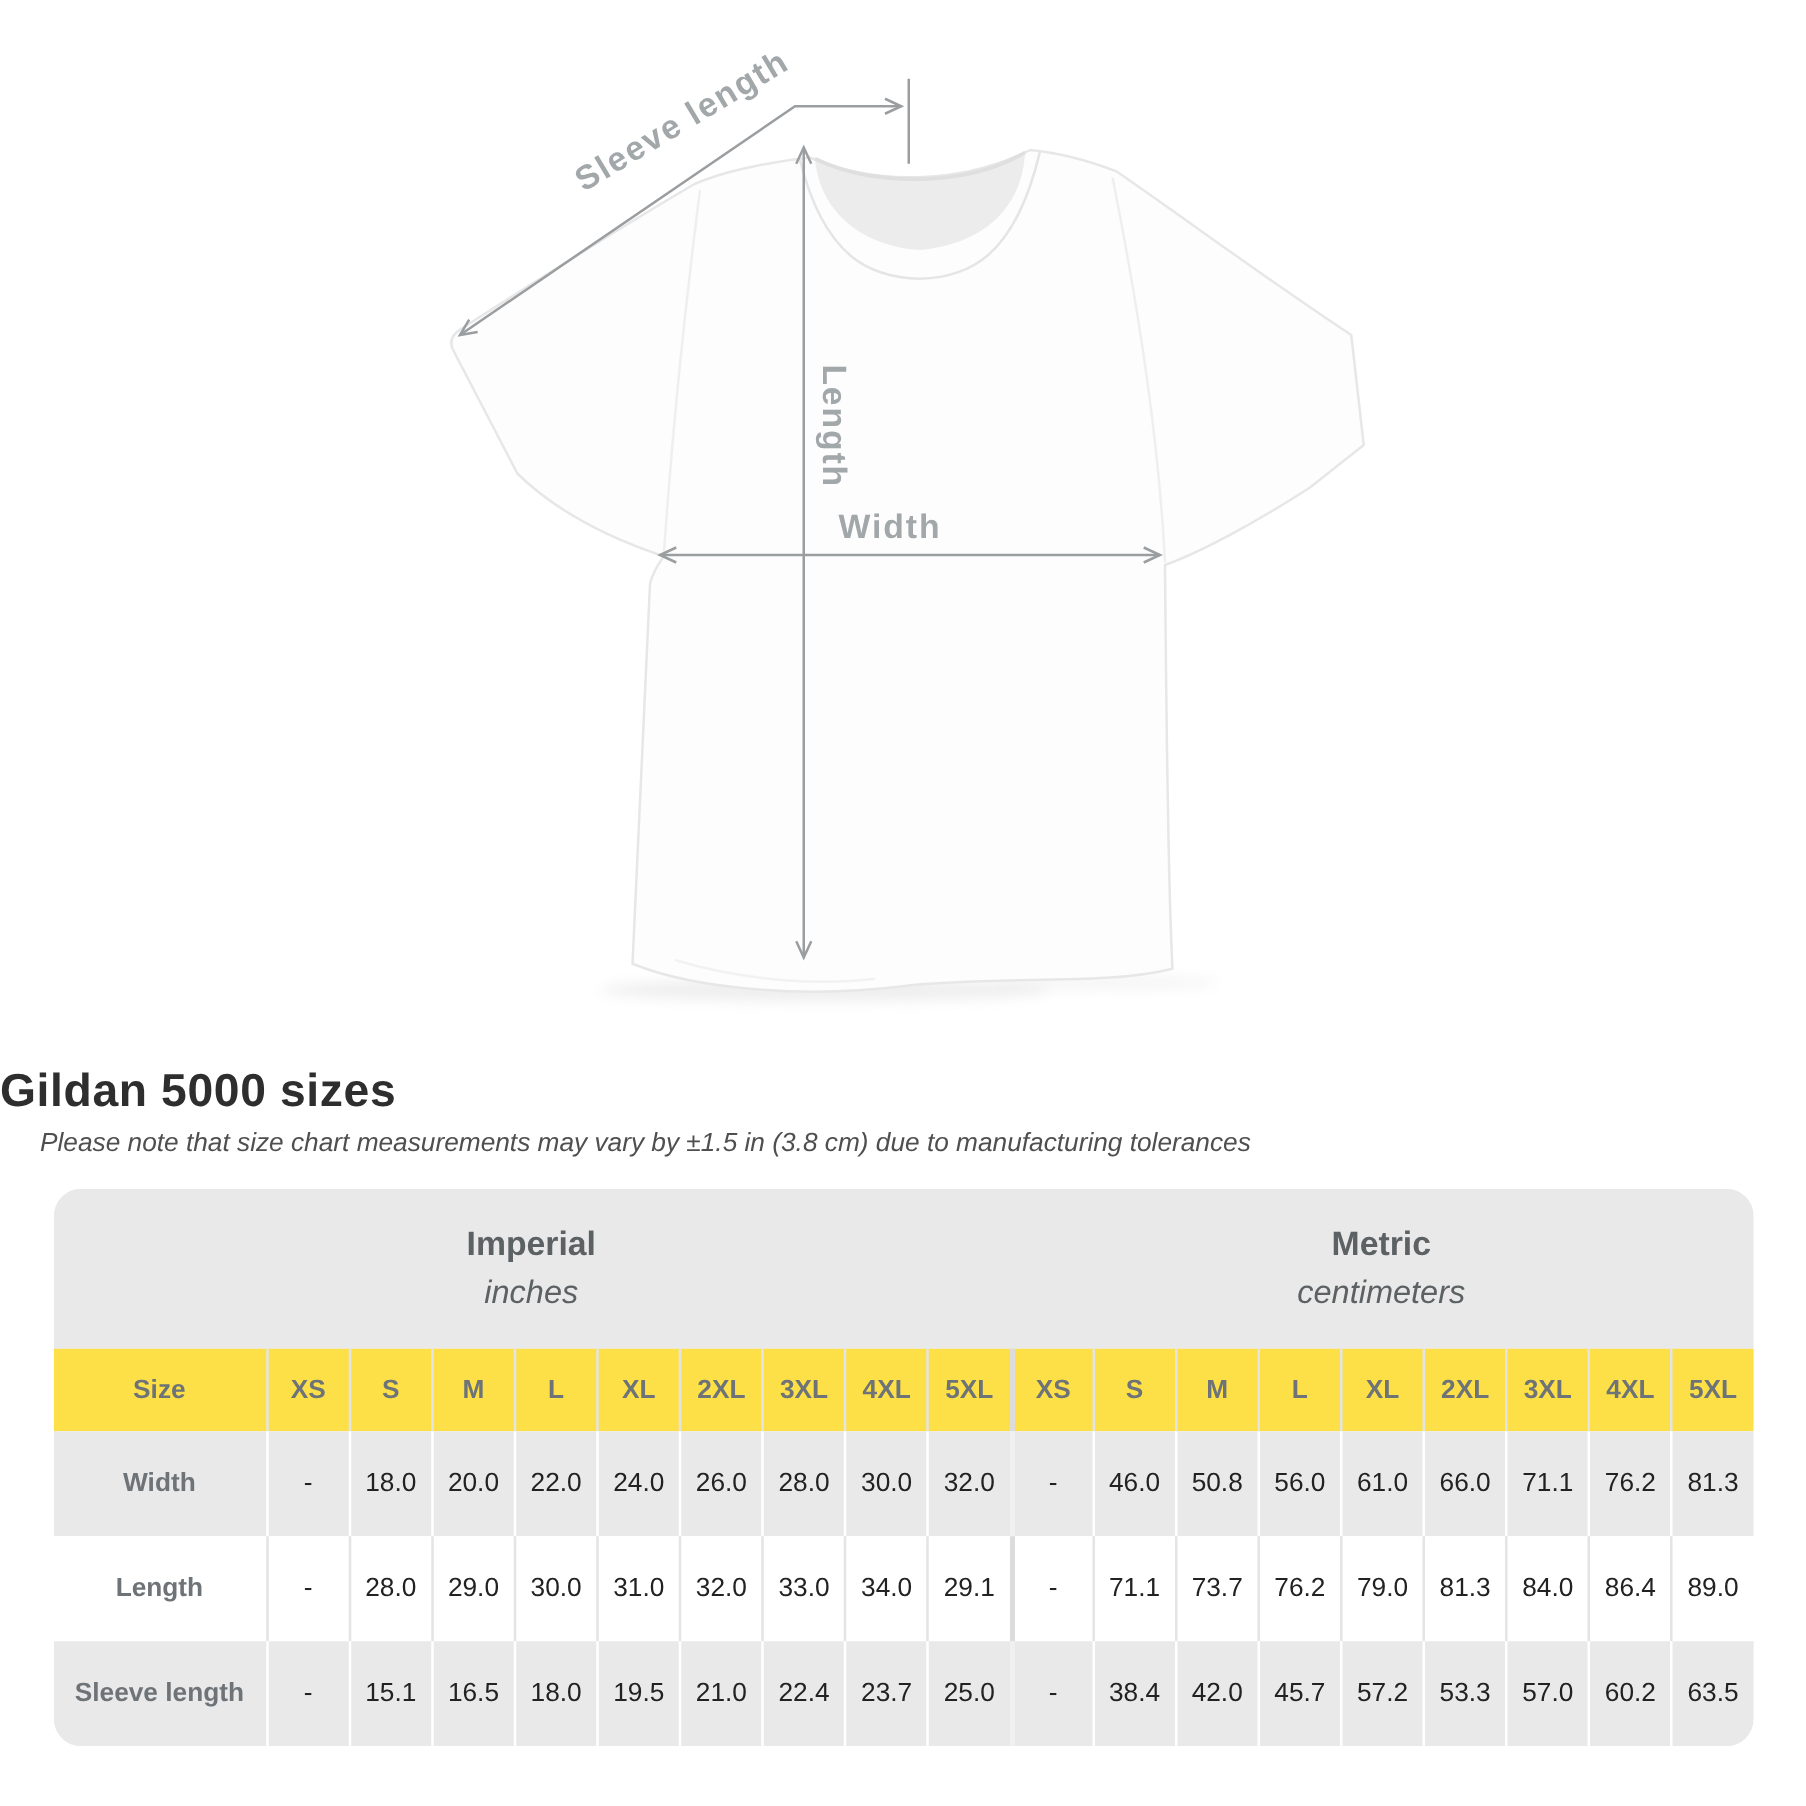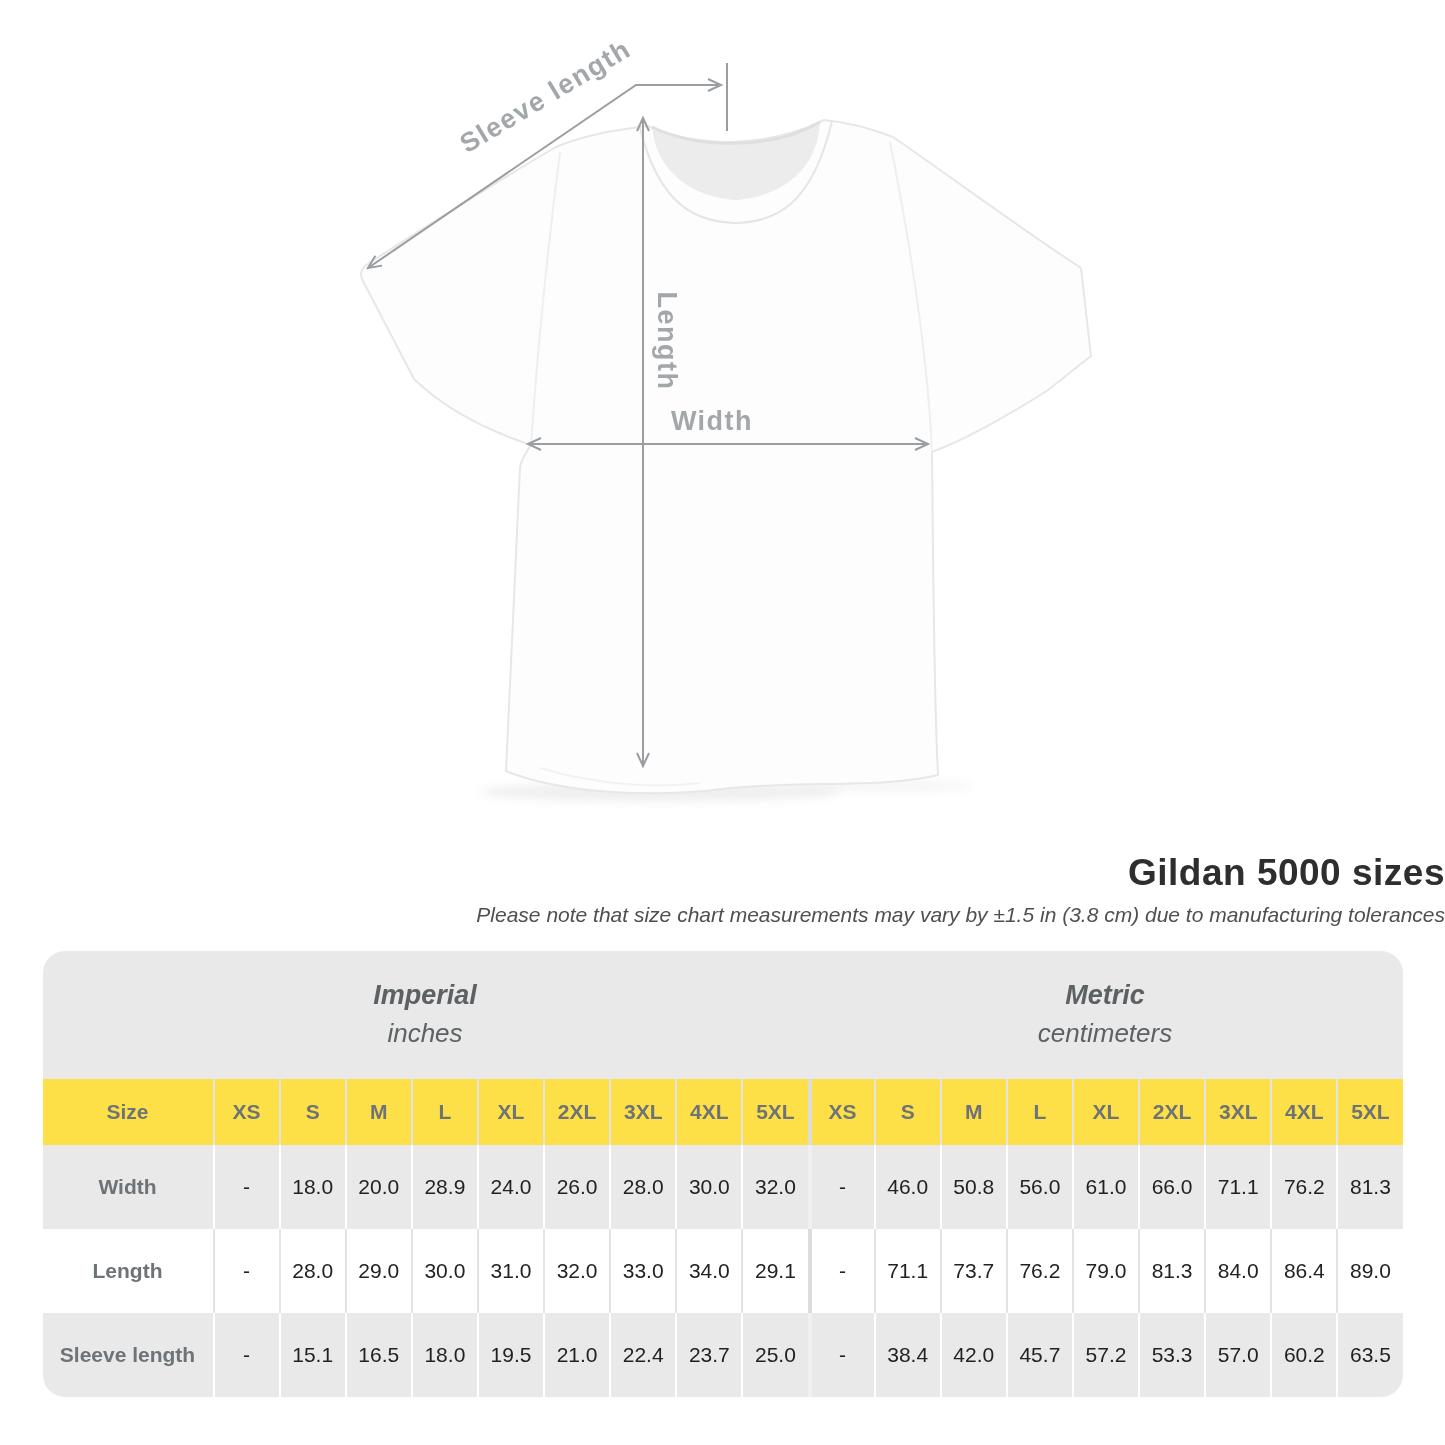--- a/index.html
+++ b/index.html
@@ -9,39 +9,39 @@
     -webkit-font-smoothing:antialiased;
   }
   
   .shirt-section{position:relative;width:1445px;height:840px;}
   .shirt-section svg{display:block;}
   .diag-label{
     font-family:"Liberation Sans", sans-serif;
     font-weight:bold;font-size:27px;fill:#a2a7aa;letter-spacing:1.5px;
   }
   
-  .heading{ text-align:right; }
+  .heading{ text-align:left; }
   .heading h1{
     margin:0;padding-top:12px;
     font-size:37px;line-height:1.15;font-weight:bold;color:#2e2e2e;letter-spacing:.5px;
   }
   .heading .note{
     margin-top:8px;font-size:21px;font-style:italic;color:#4f4f4f;padding-left:32px;
   }
   
   .tbl{
     width:1360px;margin:24px auto 0 auto;border-radius:22px;overflow:hidden;
     background:#ffffff;
   }
   .band{
     display:grid;grid-template-columns:56.25% 43.75%;
     background:#e9e9e9;height:128px;
   }
   .band-cell{display:flex;flex-direction:column;align-items:center;justify-content:center;gap:7px;}
-  .unit-name{font-size:27px;font-weight:bold;font-style:italic;color:#5c6164;}
+  .unit-name{font-size:27px;font-weight:bold;color:#5c6164;}
   .unit-sub{font-size:26px;font-style:italic;color:#5c6164;}
   .grid{display:grid;grid-template-columns:170px repeat(18,1fr);}
   .grid.hdr{height:66px;background:#fde047;}
   .grid.r{height:84px;}
   .grid.r.shade{background:#e9e9e9;}
   .grid.r.plain{background:#ffffff;}
   .c{display:flex;align-items:center;justify-content:center;font-size:21px;color:#222222;}
   .hdr .c,.c.lbl{font-weight:bold;color:#6e7377;font-size:21px;}
   .hdr .c + .c, .plain .c + .c{border-left:2px solid #e4e4e4;}
   .shade .c + .c{border-left:2px solid #ffffff;}
@@ -144,21 +144,21 @@
     <div class="c">3XL</div>
     <div class="c">4XL</div>
     <div class="c">5XL</div>
   </div>
 
   <div class="grid r shade">
     <div class="c lbl">Width</div>
     <div class="c">-</div>
     <div class="c">18.0</div>
     <div class="c">20.0</div>
-    <div class="c">28.9</div>
+    <div class="c">22.0</div>
     <div class="c">24.0</div>
     <div class="c">26.0</div>
     <div class="c">28.0</div>
     <div class="c">30.0</div>
     <div class="c">32.0</div>
     <div class="c gdiv">-</div>
     <div class="c">46.0</div>
     <div class="c">50.8</div>
     <div class="c">56.0</div>
     <div class="c">61.0</div>

